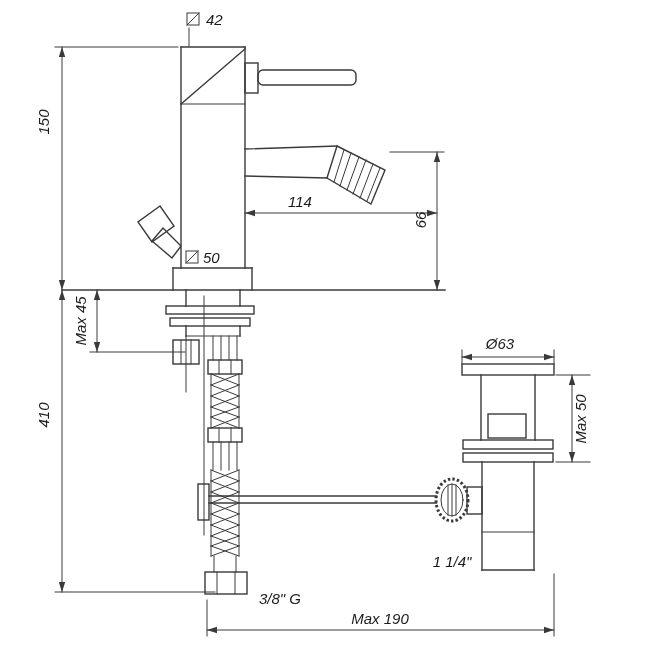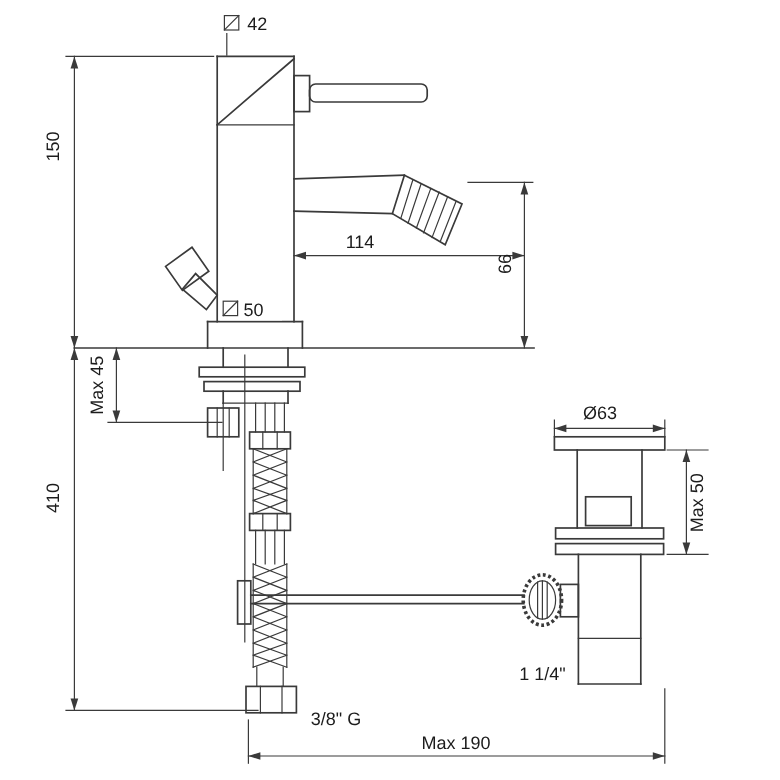--- a/index.html
+++ b/index.html
@@ -1,17 +1,17 @@
 <!DOCTYPE html>
 <html><head>
 <meta charset="utf-8">
 <style>
   html,body{margin:0;padding:0;background:#ffffff;}
   .canvas{width:650px;height:650px;background:#ffffff;position:relative;overflow:hidden;
-          font-family:"Liberation Sans",sans-serif;}
+          font-family:"Liberation Sans",sans-serif;font-style:italic;}
   svg{display:block;}
   .o{fill:none;stroke:#3a3a3a;stroke-width:1.4;stroke-linejoin:miter;stroke-linecap:square;}
   .t{fill:none;stroke:#3a3a3a;stroke-width:1;stroke-linecap:square;}
   .f{fill:#3a3a3a;stroke:none;}
   .w{fill:#ffffff;stroke:none;}
   text{font-family:"Liberation Sans",sans-serif;font-size:15px;fill:#1c1c1c;}
 </style>
 </head>
 <body>
 

